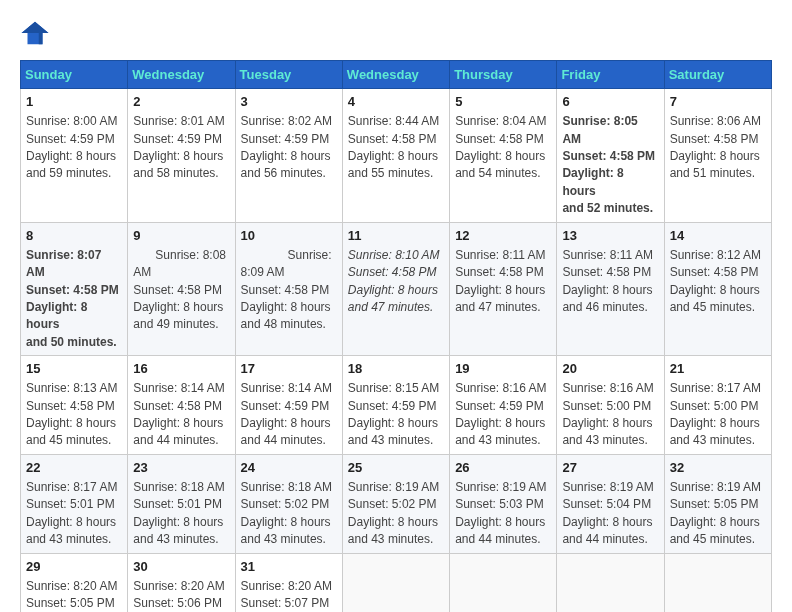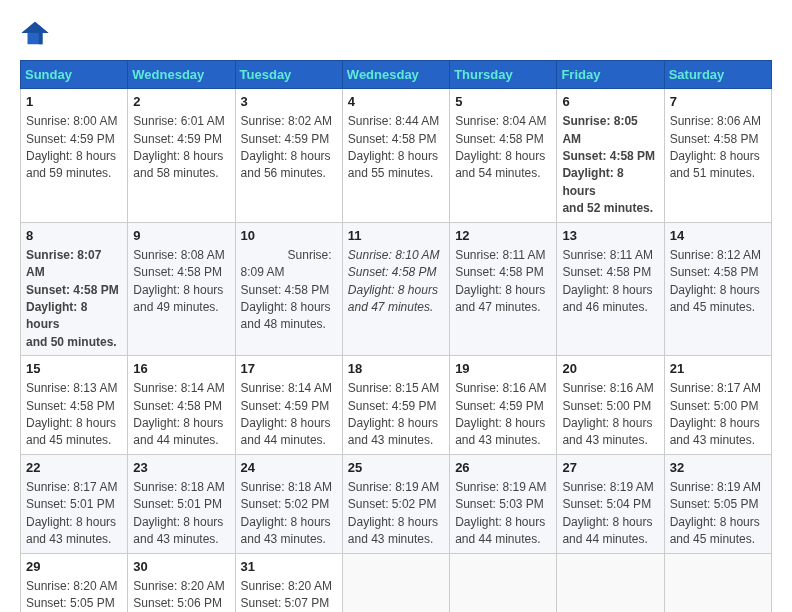--- a/index.html
+++ b/index.html
@@ -132,21 +132,21 @@
           <th>Friday</th>
           <th>Saturday</th>
         </tr>
     </thead>
     <tbody id="calendar-body">
     <tr>
           <td><span class="day-num">1</span><span class="day-info" style="white-space: pre-line;">Sunrise: 8:00 AM
 Sunset: 4:59 PM
 Daylight: 8 hours
 and 59 minutes.</span></td>
-          <td><span class="day-num">2</span><span class="day-info" style="white-space: pre-line;">Sunrise: 6:01 AM
+          <td><span class="day-num">2</span><span class="day-info" style="white-space: pre-line;">Sunrise: 8:01 AM
 Sunset: 4:59 PM
 Daylight: 8 hours
 and 58 minutes.</span></td>
           <td><span class="day-num">3</span><span class="day-info" style="white-space: pre-line;">Sunrise: 8:02 AM
 Sunset: 4:59 PM
 Daylight: 8 hours
 and 56 minutes.</span></td>
           <td><span class="day-num">4</span><span class="day-info" style="white-space: pre-line;">Sunrise: 8:44 AM
 Sunset: 4:58 PM
 Daylight: 8 hours
@@ -162,21 +162,21 @@
           <td><span class="day-num">7</span><span class="day-info" style="white-space: pre-line; text-align: right;">Sunrise: 8:06 AM
 Sunset: 4:58 PM
 Daylight: 8 hours
 and 51 minutes.</span></td>
         </tr>
         <tr>
           <td><span class="day-num">8</span><span class="day-info" style="white-space: pre-line; font-weight: bold;">Sunrise: 8:07 AM
 Sunset: 4:58 PM
 Daylight: 8 hours
 and 50 minutes.</span></td>
-          <td><span class="day-num">9</span><span class="day-info" style="white-space: pre-line;">Sunrise: 8:08 AM
+          <td><span class="day-num">9</span><span class="day-info" style="white-space: pre-line; margin-left: 22px;">Sunrise: 8:08 AM
 Sunset: 4:58 PM
 Daylight: 8 hours
 and 49 minutes.</span></td>
           <td><span class="day-num">10</span><span class="day-info" style="white-space: pre-line; margin-left: 47px;">Sunrise: 8:09 AM
 Sunset: 4:58 PM
 Daylight: 8 hours
 and 48 minutes.</span></td>
           <td><span class="day-num">11</span><span class="day-info" style="white-space: pre-line; font-style: italic;">Sunrise: 8:10 AM
 Sunset: 4:58 PM
 Daylight: 8 hours

